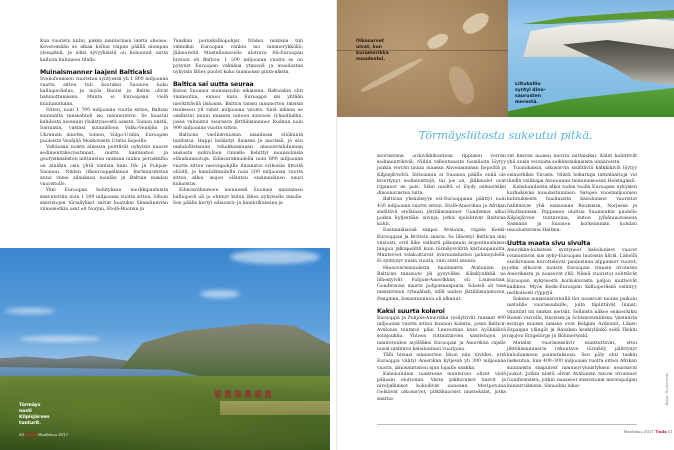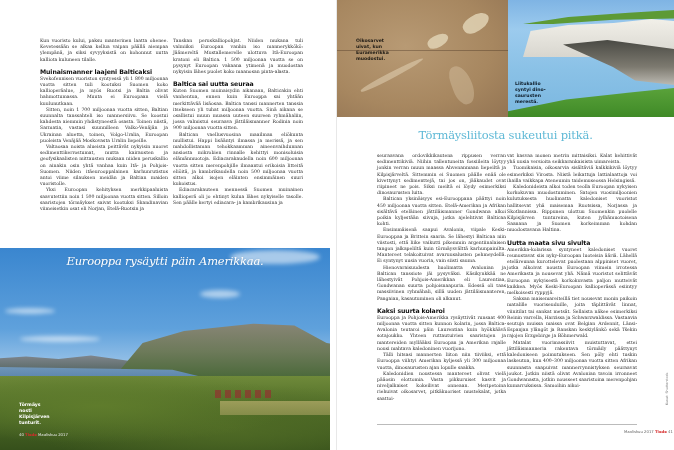--- a/index.html
+++ b/index.html
@@ -71,21 +71,21 @@
   .photo-cliffs .beach { position: absolute; left: 55px; top: 40px; width: 111px; height: 45px;
     background: linear-gradient(180deg, #4a4a44, #7d7a70 60%, #bcbab2);
     clip-path: polygon(0% 10%, 40% 0%, 100% 20%, 100% 100%, 65% 90%, 45% 60%); }
   .photo-cliffs .grass-bottom { position: absolute; left: 0; top: 88px; width: 166px; height: 29px;
     background: linear-gradient(180deg, #5aa23a, #3f8a27);
     clip-path: polygon(0% 100%, 0% 80%, 35% 40%, 75% 15%, 100% 0%, 100% 100%); }
   .cliffs-caption { position: absolute; left: 7px; top: 81px; width: 36px;
     font-family: "DejaVu Sans", sans-serif; font-weight: bold; font-size: 4.6px; line-height: 6px; color: #0d1b28; }
 
   .pull-quote-right { position: absolute; left: 0; top: 128px; width: 337px; text-align: center;
-    font-family: "DejaVu Serif", serif; font-size: 11.5px; color: #5fb9d6; letter-spacing: -0.2px; }
+    font-family: "DejaVu Serif", serif; font-style: italic; font-size: 11.5px; color: #5fb9d6; letter-spacing: -0.2px; }
 
   .rc1 { left: 40px; top: 153px; width: 129px; }
   .rc2 { left: 170px; top: 153px; width: 130px; }
 
   .photo-credit { position: absolute; left: 328px; top: 405px; transform: rotate(-90deg); transform-origin: left top;
     font-family: "DejaVu Sans", sans-serif; font-size: 3.3px; color: #777; white-space: nowrap; }
 
   .rule { position: absolute; height: 1px; background: #bbb; }
 
   .folio-right { position: absolute; left: 287px; top: 429px; font-family: "DejaVu Sans", sans-serif;
@@ -119,21 +119,20 @@
     <div class="cloud" style="left:5px;top:60px;width:50px;height:6px;"></div>
     <div class="cloud" style="left:20px;top:88px;width:80px;height:6px;"></div>
     <div class="far-hills"></div>
     <div class="mountain"></div>
     <div class="lake"></div>
     <div class="forest"></div>
     <div class="field"></div>
     <div class="houses"></div>
   </div>
 
-  <div class="pull-quote-left">Eurooppa rysäytti päin Amerikkaa.</div>
 
   <div class="caption-lapland">
     <div>Törmäys</div>
     <div>nosti</div>
     <div>Kilpisjärven</div>
     <div>tunturit.</div>
   </div>
 
   <div class="folio-left">
     <span>40</span>

